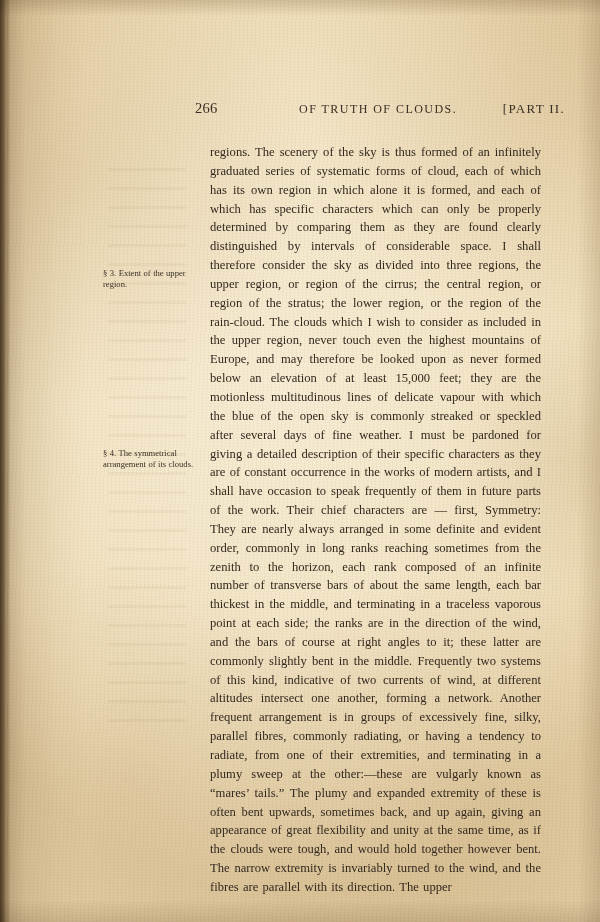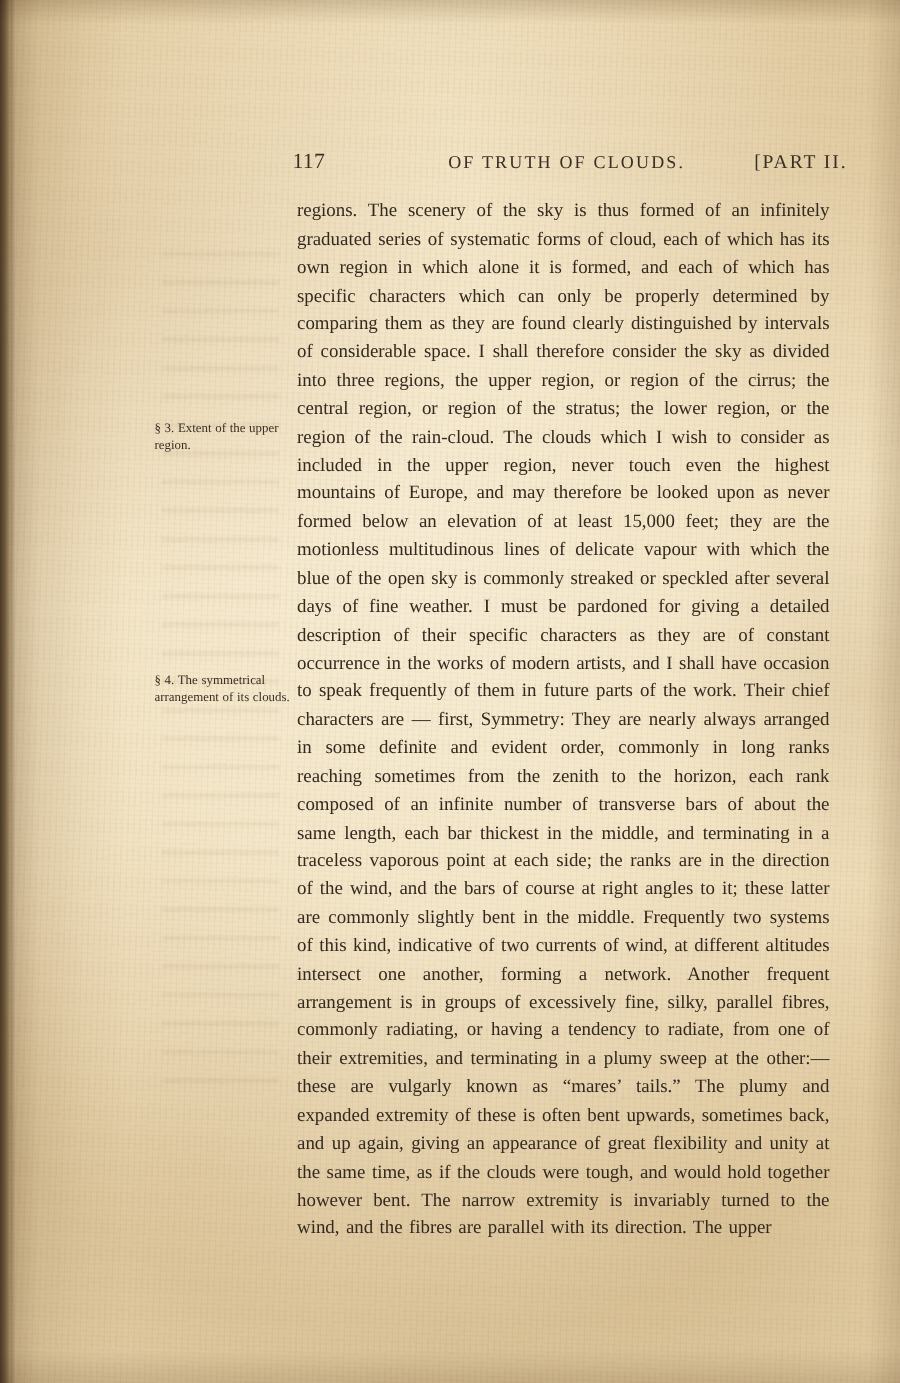--- a/index.html
+++ b/index.html
@@ -129,36 +129,36 @@
     left: 198px; top: 131px;
     width: 355px;
     font-size: 12.6px;
     line-height: 18.85px;
     text-align: justify;
     text-justify: inter-word;
     color: #33291f;
     word-spacing: 1.1px;
   }
   .textblock p {
-    margin: 0;
+    margin: 12px;
     text-indent: 0;
   }
 
   
   .sidenote {
     position: absolute;
     left: 103px;
     width: 92px;
     font-size: 8.6px;
     line-height: 11.4px;
     color: #3a3026;
     text-align: left;
     word-spacing: .3px;
   }
-  .sn-1 { top: 280px; }
+  .sn-1 { top: 268px; }
   .sn-2 { top: 448px; }
 
   
   .ink { filter: blur(0.18px); }
 </style>
 </head>
 <body>
 
 <div class="page">
 
@@ -168,21 +168,21 @@
   <div class="gutter-shadow"></div>
   <div class="spine-edge"></div>
   <div class="spine-edge2"></div>
   <div class="top-edge"></div>
   <div class="bottom-edge"></div>
   <div class="right-edge"></div>
 
   <div class="content ink">
 
     <div class="running-head">
-      <span class="rh-folio">117</span>
+      <span class="rh-folio">266</span>
       <span class="rh-title">OF TRUTH OF CLOUDS.</span>
       <span class="rh-part">[PART II.</span>
     </div>
 
     <div class="sidenote sn-1">§ 3. Extent of the upper region.</div>
     <div class="sidenote sn-2">§ 4. The symmetrical arrangement of its clouds.</div>
 
     <div class="textblock">
       <p>regions. The scenery of the sky is thus formed of an infinitely graduated series of systematic forms of cloud, each of which has its own region in which alone it is formed, and each of which has specific characters which can only be properly determined by comparing them as they are found clearly distinguished by intervals of considerable space. I shall therefore consider the sky as divided into three regions, the upper region, or region of the cirrus; the central region, or region of the stratus; the lower region, or the region of the rain-cloud. The clouds which I wish to consider as included in the upper region, never touch even the highest mountains of Europe, and may therefore be looked upon as never formed below an elevation of at least 15,000 feet; they are the motionless multitudinous lines of delicate vapour with which the blue of the open sky is commonly streaked or speckled after several days of fine weather. I must be pardoned for giving a detailed description of their specific characters as they are of constant occurrence in the works of modern artists, and I shall have occasion to speak frequently of them in future parts of the work. Their chief characters are — first, Symmetry: They are nearly always arranged in some definite and evident order, commonly in long ranks reaching sometimes from the zenith to the horizon, each rank composed of an infinite number of transverse bars of about the same length, each bar thickest in the middle, and terminating in a traceless vaporous point at each side; the ranks are in the direction of the wind, and the bars of course at right angles to it; these latter are commonly slightly bent in the middle. Frequently two systems of this kind, indicative of two currents of wind, at different altitudes intersect one another, forming a network. Another frequent arrangement is in groups of excessively fine, silky, parallel fibres, commonly radiating, or having a tendency to radiate, from one of their extremities, and terminating in a plumy sweep at the other:—these are vulgarly known as “mares’ tails.” The plumy and expanded extremity of these is often bent upwards, sometimes back, and up again, giving an appearance of great flexibility and unity at the same time, as if the clouds were tough, and would hold together however bent. The narrow extremity is invariably turned to the wind, and the fibres are parallel with its direction. The upper</p>
     </div>

